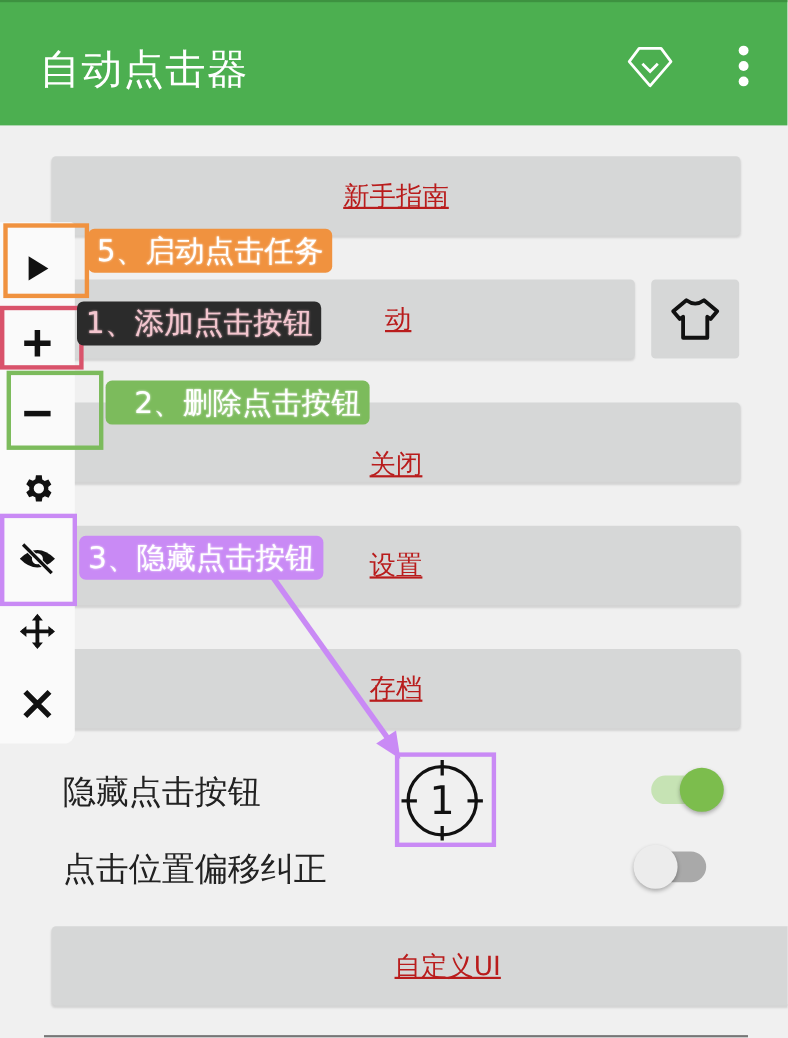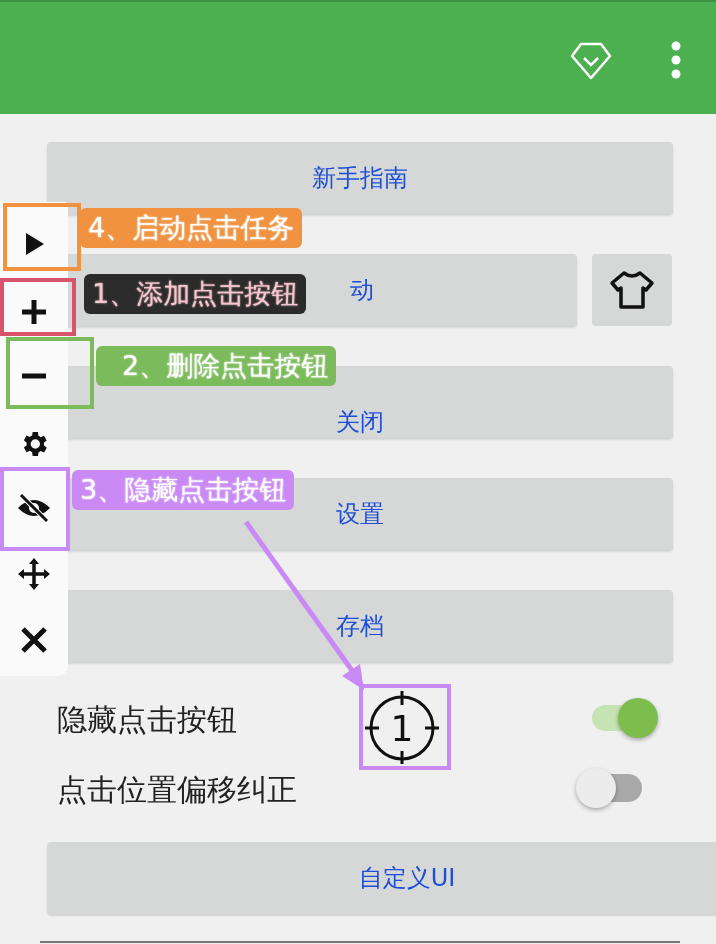--- a/index.html
+++ b/index.html
@@ -4,41 +4,42 @@
 <style>
   html, body { margin:0; padding:0; }
   body { width:716px; height:944px; background:#f0f0f0; position:relative; overflow:hidden;
          font-family:"DejaVu Sans","Liberation Sans",sans-serif; }
   .appbar { position:absolute; left:0; top:0; width:716px; height:114px; background:#4caf50;
             border-top:2px solid #3d9140; box-sizing:border-box; }
   .appbar .title { position:absolute; left:36px; top:36px; font-size:37px; color:#fff; letter-spacing:1px; }
   .appbar .gem { position:absolute; left:570px; top:38px; width:42px; height:42px; }
   .appbar .more { position:absolute; left:664px; top:38px; width:24px; height:40px; }
   .btn { position:absolute; background:#d6d7d7; border-radius:4px; box-shadow:0 2px 2px rgba(0,0,0,0.12);
-         display:flex; align-items:center; justify-content:center; font-size:24px; color:#1d4ed8; }
+         display:flex; align-items:center; justify-content:center; font-size:24px; color:#b91c1c;text-decoration:underline; }
   .btn span { pointer-events:none; }
   .tshirt { position:absolute; left:592px; top:254px; width:80px; height:72px; background:#d6d7d7;
             border-radius:4px; display:flex; align-items:center; justify-content:center; }
   .row-label { position:absolute; left:57px; font-size:30px; color:#222; }
   .switch { position:absolute; }
   .track { position:absolute; border-radius:16px; }
   .thumb { position:absolute; border-radius:50%; box-shadow:0 2px 4px rgba(0,0,0,0.3); }
   .divider { position:absolute; left:40px; top:941px; width:640px; height:2px; background:#777; }
   .float-bar { position:absolute; left:0; top:202px; width:68px; height:474px; background:#fafafa;
                border-radius:0 4px 10px 0; }
   .fb-icon { position:absolute; left:12px; width:44px; height:44px; display:flex; align-items:center; justify-content:center; }
   .hl { position:absolute; box-sizing:border-box; border:4px solid; }
   .ann { position:absolute; font-size:27px; color:#fff; padding:2px 8px; border-radius:6px; white-space:nowrap;
          -webkit-text-stroke:0; text-shadow: 0 0 2px currentColor; }
   .target { position:absolute; left:362px; top:688px; width:78px; height:76px; }
 </style>
 </head>
 <body>
 
 <div class="appbar">
+  <div class="title">自动点击器</div>
   <svg class="gem" viewBox="0 0 42 42">
     <path d="M11 4 L31 4 L40 16 L21 38 L2 16 Z" fill="none" stroke="#fff" stroke-width="2.5" stroke-linejoin="round"></path>
     <path d="M14 18 L21 25 L28 18" fill="none" stroke="#fff" stroke-width="2.5"></path>
   </svg>
   <svg class="more" viewBox="0 0 24 40">
     <circle cx="12" cy="6" r="4.5" fill="#fff"></circle>
       <circle cx="12" cy="20" r="4.5" fill="#fff"></circle>
       <circle cx="12" cy="34" r="4.5" fill="#fff"></circle>
   </svg>
 </div>
@@ -120,24 +121,24 @@
         <path d="M3 3 L25 25 M25 3 L3 25" stroke="#111" stroke-width="5"></path>
       </svg>
   </div>
 </div>
 
 <div class="hl" style="left:3px;top:203px;width:78px;height:68px;border-color:#f0923f;"></div>
 <div class="hl" style="left:0;top:278px;width:76px;height:58px;border-color:#d9536b;"></div>
 <div class="hl" style="left:6px;top:337px;width:88px;height:72px;border-color:#7cbb5c;"></div>
 <div class="hl" style="left:0;top:467px;width:70px;height:84px;border-color:#c98af5;"></div>
 
-<div class="ann" style="left:80px;top:208px;background:#f0923f;">4、启动点击任务</div>
-<div class="ann" style="left:84px;top:274px;background:#2b2b2b;color:#f4c6cf;">1、添加点击按钮</div>
+<div class="ann" style="left:80px;top:208px;background:#f0923f;">5、启动点击任务</div>
+<div class="ann" style="left:70px;top:274px;background:#2b2b2b;color:#f4c6cf;">1、添加点击按钮</div>
 <div class="ann" style="left:96px;top:346px;background:#7cbb5c;padding-left:26px;">2、删除点击按钮</div>
-<div class="ann" style="left:72px;top:470px;background:#c98af5;">3、隐藏点击按钮</div>
+<div class="ann" style="left:72px;top:487px;background:#c98af5;">3、隐藏点击按钮</div>
 
 <svg style="position:absolute;left:0;top:0;" width="716" height="944">
   <line x1="246" y1="522" x2="356" y2="676" stroke="#c98af5" stroke-width="5"></line>
   <path d="M364 690 L342 676 L360 664 Z" fill="#c98af5"></path>
 </svg>
 
 <div class="hl" style="left:359px;top:684px;width:92px;height:86px;border-color:#c98af5;"></div>
 <div class="target">
   <svg width="78" height="76" viewBox="0 0 78 76">
     <circle cx="40" cy="40" r="31" fill="none" stroke="#111" stroke-width="3"></circle>

